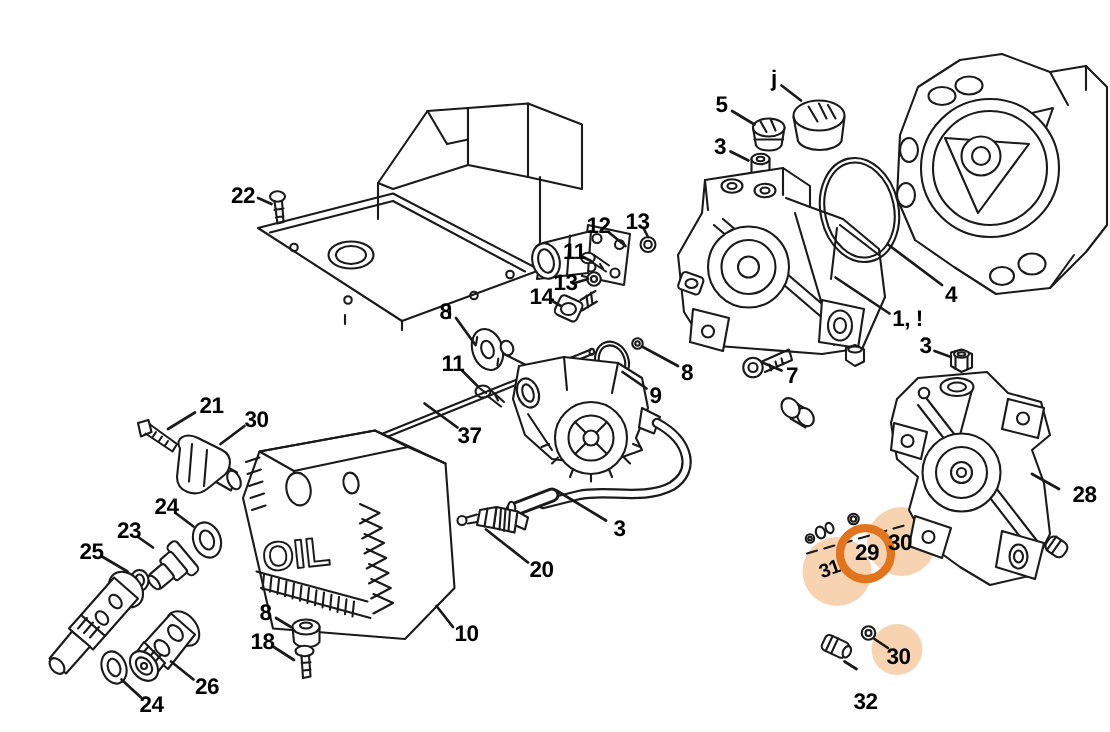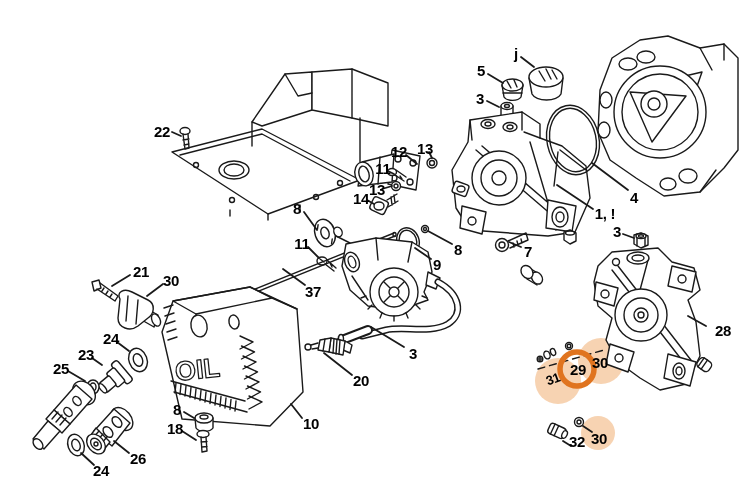--- a/index.html
+++ b/index.html
@@ -389,21 +389,21 @@
   <div class="lbl" style="left:458px;top:249px">8</div>
   <div class="lbl" style="left:437px;top:264px">9</div>
   <div class="lbl" style="left:528px;top:251px">7</div>
   <div class="lbl" style="left:605px;top:213px">1, !</div>
   <div class="lbl" style="left:617px;top:231px">3</div>
   <div class="lbl" style="left:723px;top:330px">28</div>
   <div class="lbl" style="left:578px;top:369px">29</div>
   <div class="lbl" style="left:600px;top:362px">30</div>
   <div class="lbl rot" style="left:553px;top:379px">31</div>
   <div class="lbl" style="left:599px;top:438px">30</div>
-  <div class="lbl" style="left:577px;top:441px">32</div>
+  <div class="lbl" style="left:577px;top:468px">32</div>
   <div class="lbl" style="left:311px;top:423px">10</div>
   <div class="lbl" style="left:361px;top:380px">20</div>
   <div class="lbl" style="left:413px;top:353px">3</div>
   <div class="lbl" style="left:177px;top:409px">8</div>
   <div class="lbl" style="left:175px;top:428px">18</div>
   <div class="lbl" style="left:141px;top:271px">21</div>
   <div class="lbl" style="left:171px;top:280px">30</div>
   <div class="lbl" style="left:111px;top:338px">24</div>
   <div class="lbl" style="left:86px;top:354px">23</div>
   <div class="lbl" style="left:61px;top:368px">25</div>

